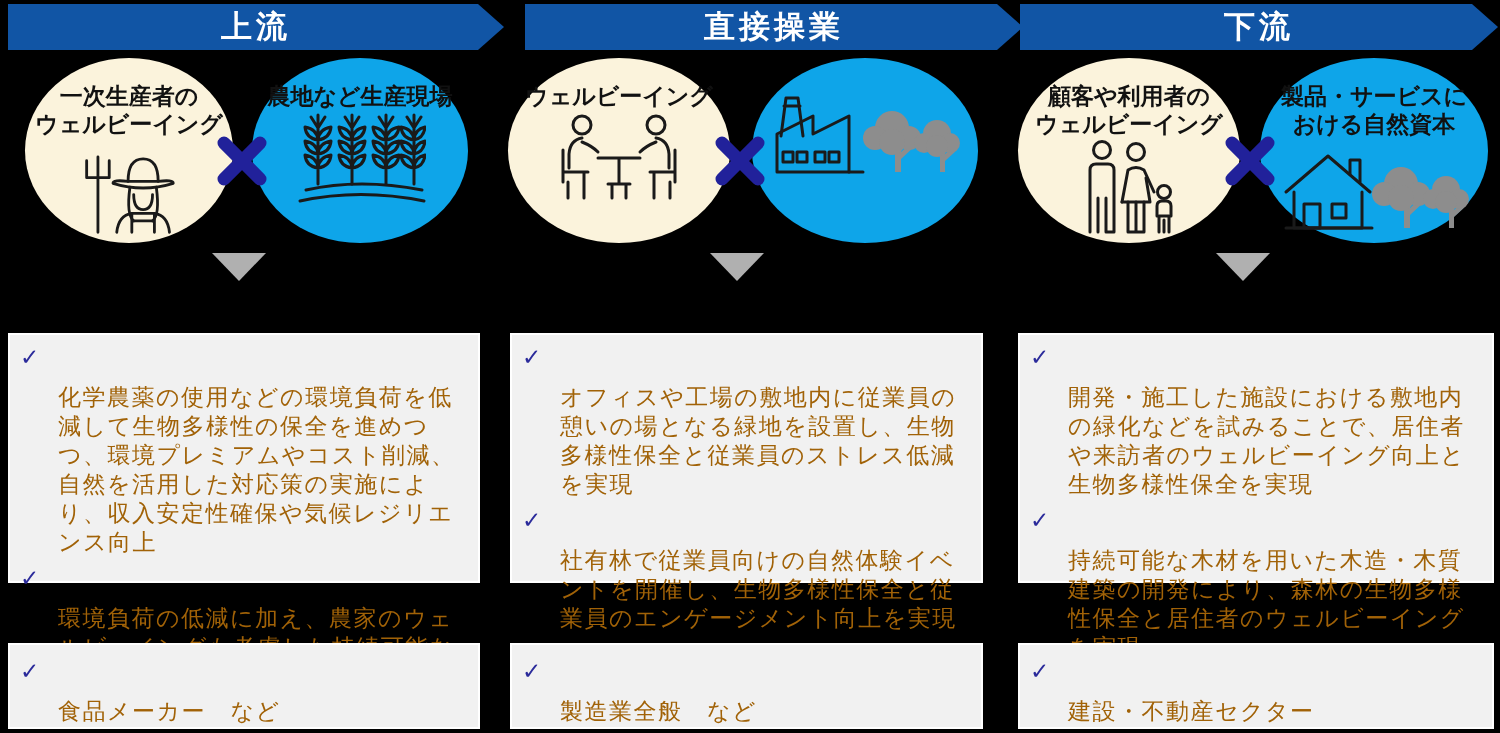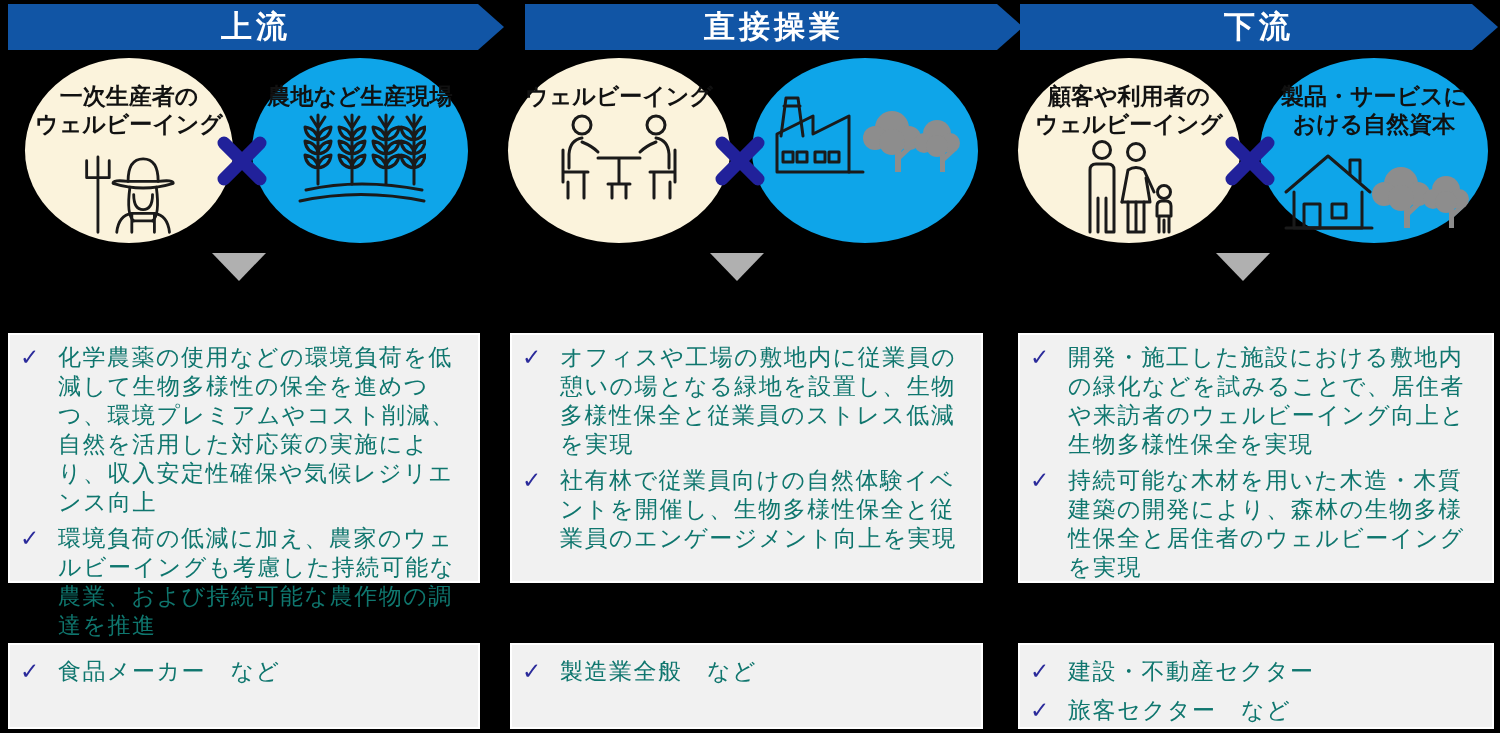--- a/index.html
+++ b/index.html
@@ -20,21 +20,21 @@
   .xmark{position:absolute;top:132px;width:58px;height:58px;z-index:3;}
   .tri{position:absolute;top:253px;width:0;height:0;
        border-left:27px solid transparent;border-right:27px solid transparent;
        border-top:28px solid #b0b0b0;}
   .box{position:absolute;background:#f1f1f1;border:2px solid #fff;box-sizing:border-box;}
   .info{top:333px;height:250px;padding:8px 6px 6px 8px;}
   .sector{top:643px;height:86px;padding:12px 6px 6px 8px;}
   .bullet{display:flex;align-items:flex-start;margin-bottom:7px;}
   .check{flex:none;width:26px;margin:0 12px 0 2px;color:#2b2b9b;font-weight:bold;
          font-size:23px;line-height:29px;}
-  .btext{font-size:23px;line-height:29px;letter-spacing:1.5px;color:#0f766e;}
+  .btext{font-size:23px;line-height:29px;letter-spacing:1.5px;color:#a16207;margin-top:40px;}
   .sector .bullet{margin-bottom:10px;}
   svg{display:block;}
   .ln{stroke:#1a1a1a;stroke-width:3;fill:none;stroke-linecap:round;stroke-linejoin:round;}
   .lngray{fill:#8d8d8d;stroke:none;}
 </style>
 </head>
 <body>
 
 <div class="banner" style="left:8px;width:496px;">
   <span>上流</span>

